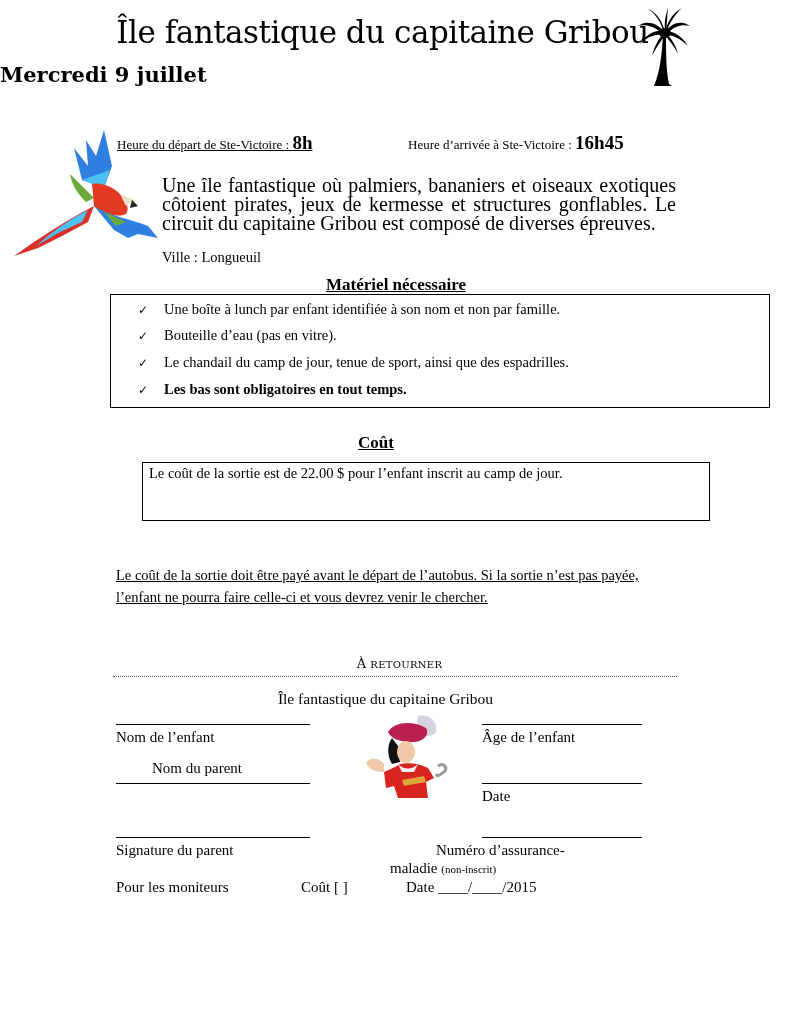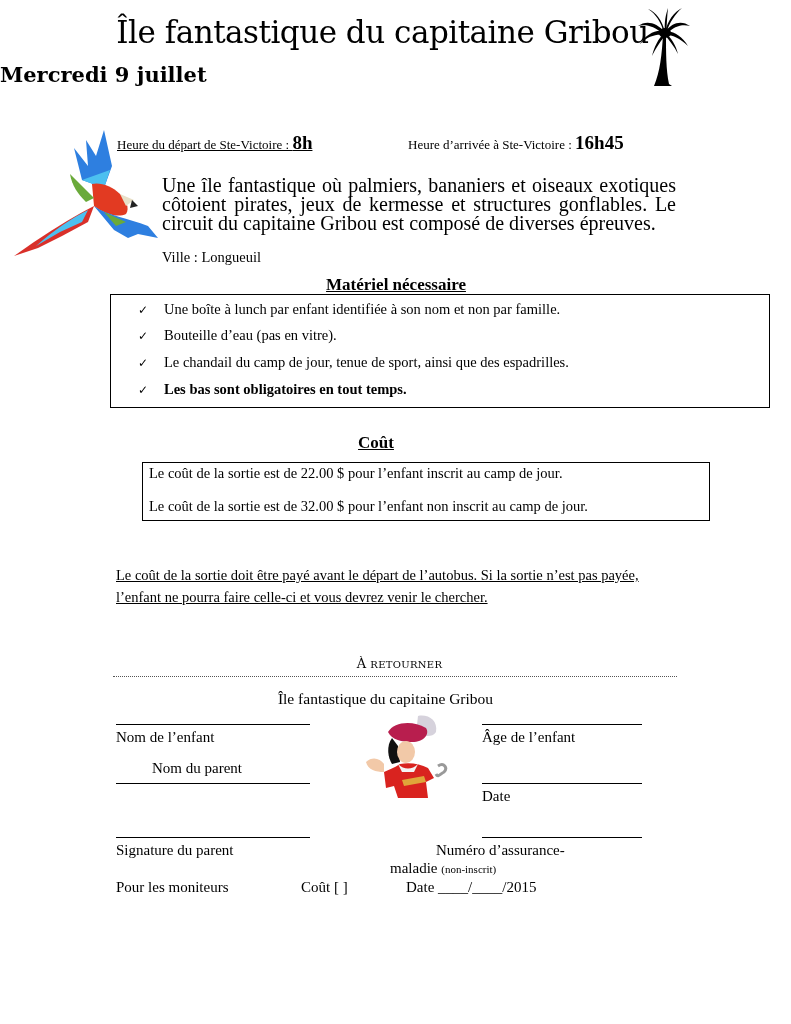--- a/index.html
+++ b/index.html
@@ -83,21 +83,20 @@
     <li style="top:6px;"><span class="chk">✓</span><span>Une boîte à lunch par enfant identifiée à son nom et non par famille.</span></li>
     <li style="top:32px;"><span class="chk">✓</span><span>Bouteille d’eau (pas en vitre).</span></li>
     <li style="top:59px;"><span class="chk">✓</span><span>Le chandail du camp de jour, tenue de sport, ainsi que des espadrilles.</span></li>
     <li style="top:86px; font-weight:bold;"><span class="chk">✓</span><span>Les bas sont obligatoires en tout temps.</span></li>
   </ul>
 </div>
 
 <div class="abs h-sec cout-h">Coût</div>
 <div class="abs box2">
   <p style="top:2px;">Le coût de la sortie est de 22.00 $ pour l’enfant inscrit au camp de jour.</p>
-  <p style="top:35px;">Le coût de la sortie est de 32.00 $ pour l’enfant non inscrit au camp de jour.</p>
 </div>
 <div class="abs note">Le coût de la sortie doit être payé avant le départ de l’autobus. Si la sortie n’est pas payée, l’enfant ne pourra faire celle-ci et vous devrez venir le chercher.</div>
 
 <div class="abs retour">
   <span>À</span> <span class="sc">RETOURNER</span>
 </div>
 <div class="abs dotline"></div>
 <div class="abs form-title">Île fantastique du capitaine Gribou</div>
 
 <div class="abs line" style="left:116px; top:724px; width:194px;"></div>

